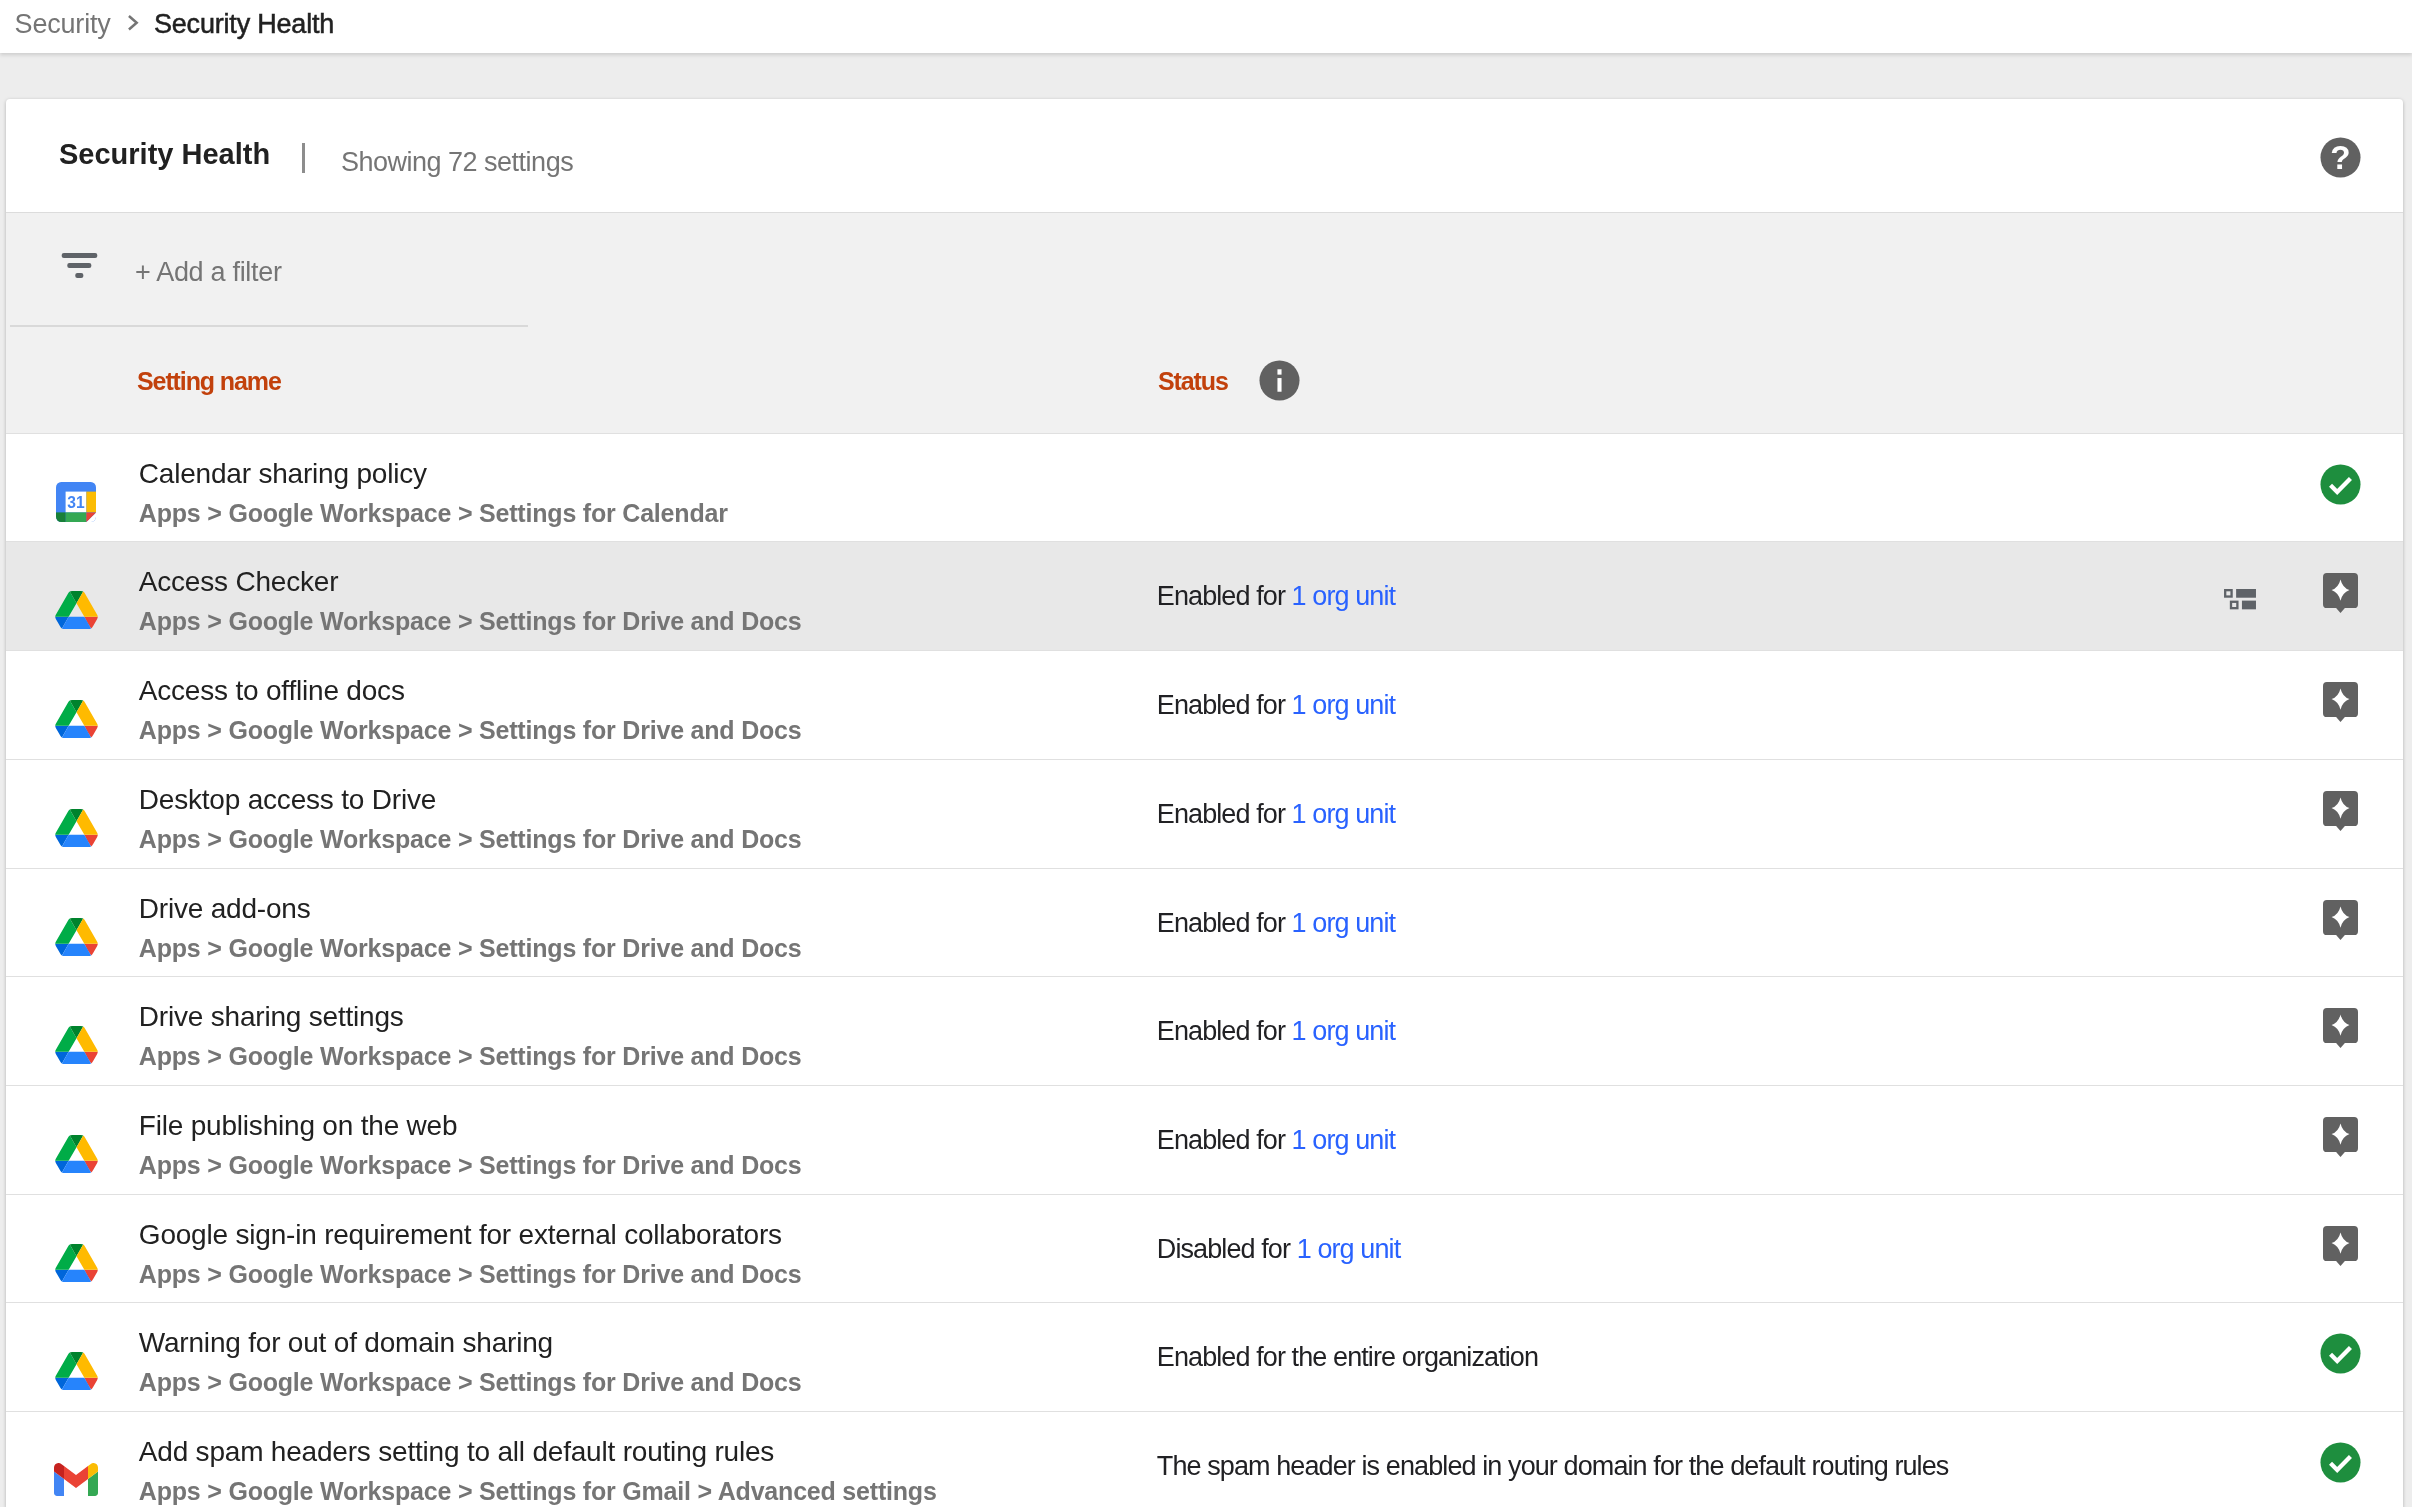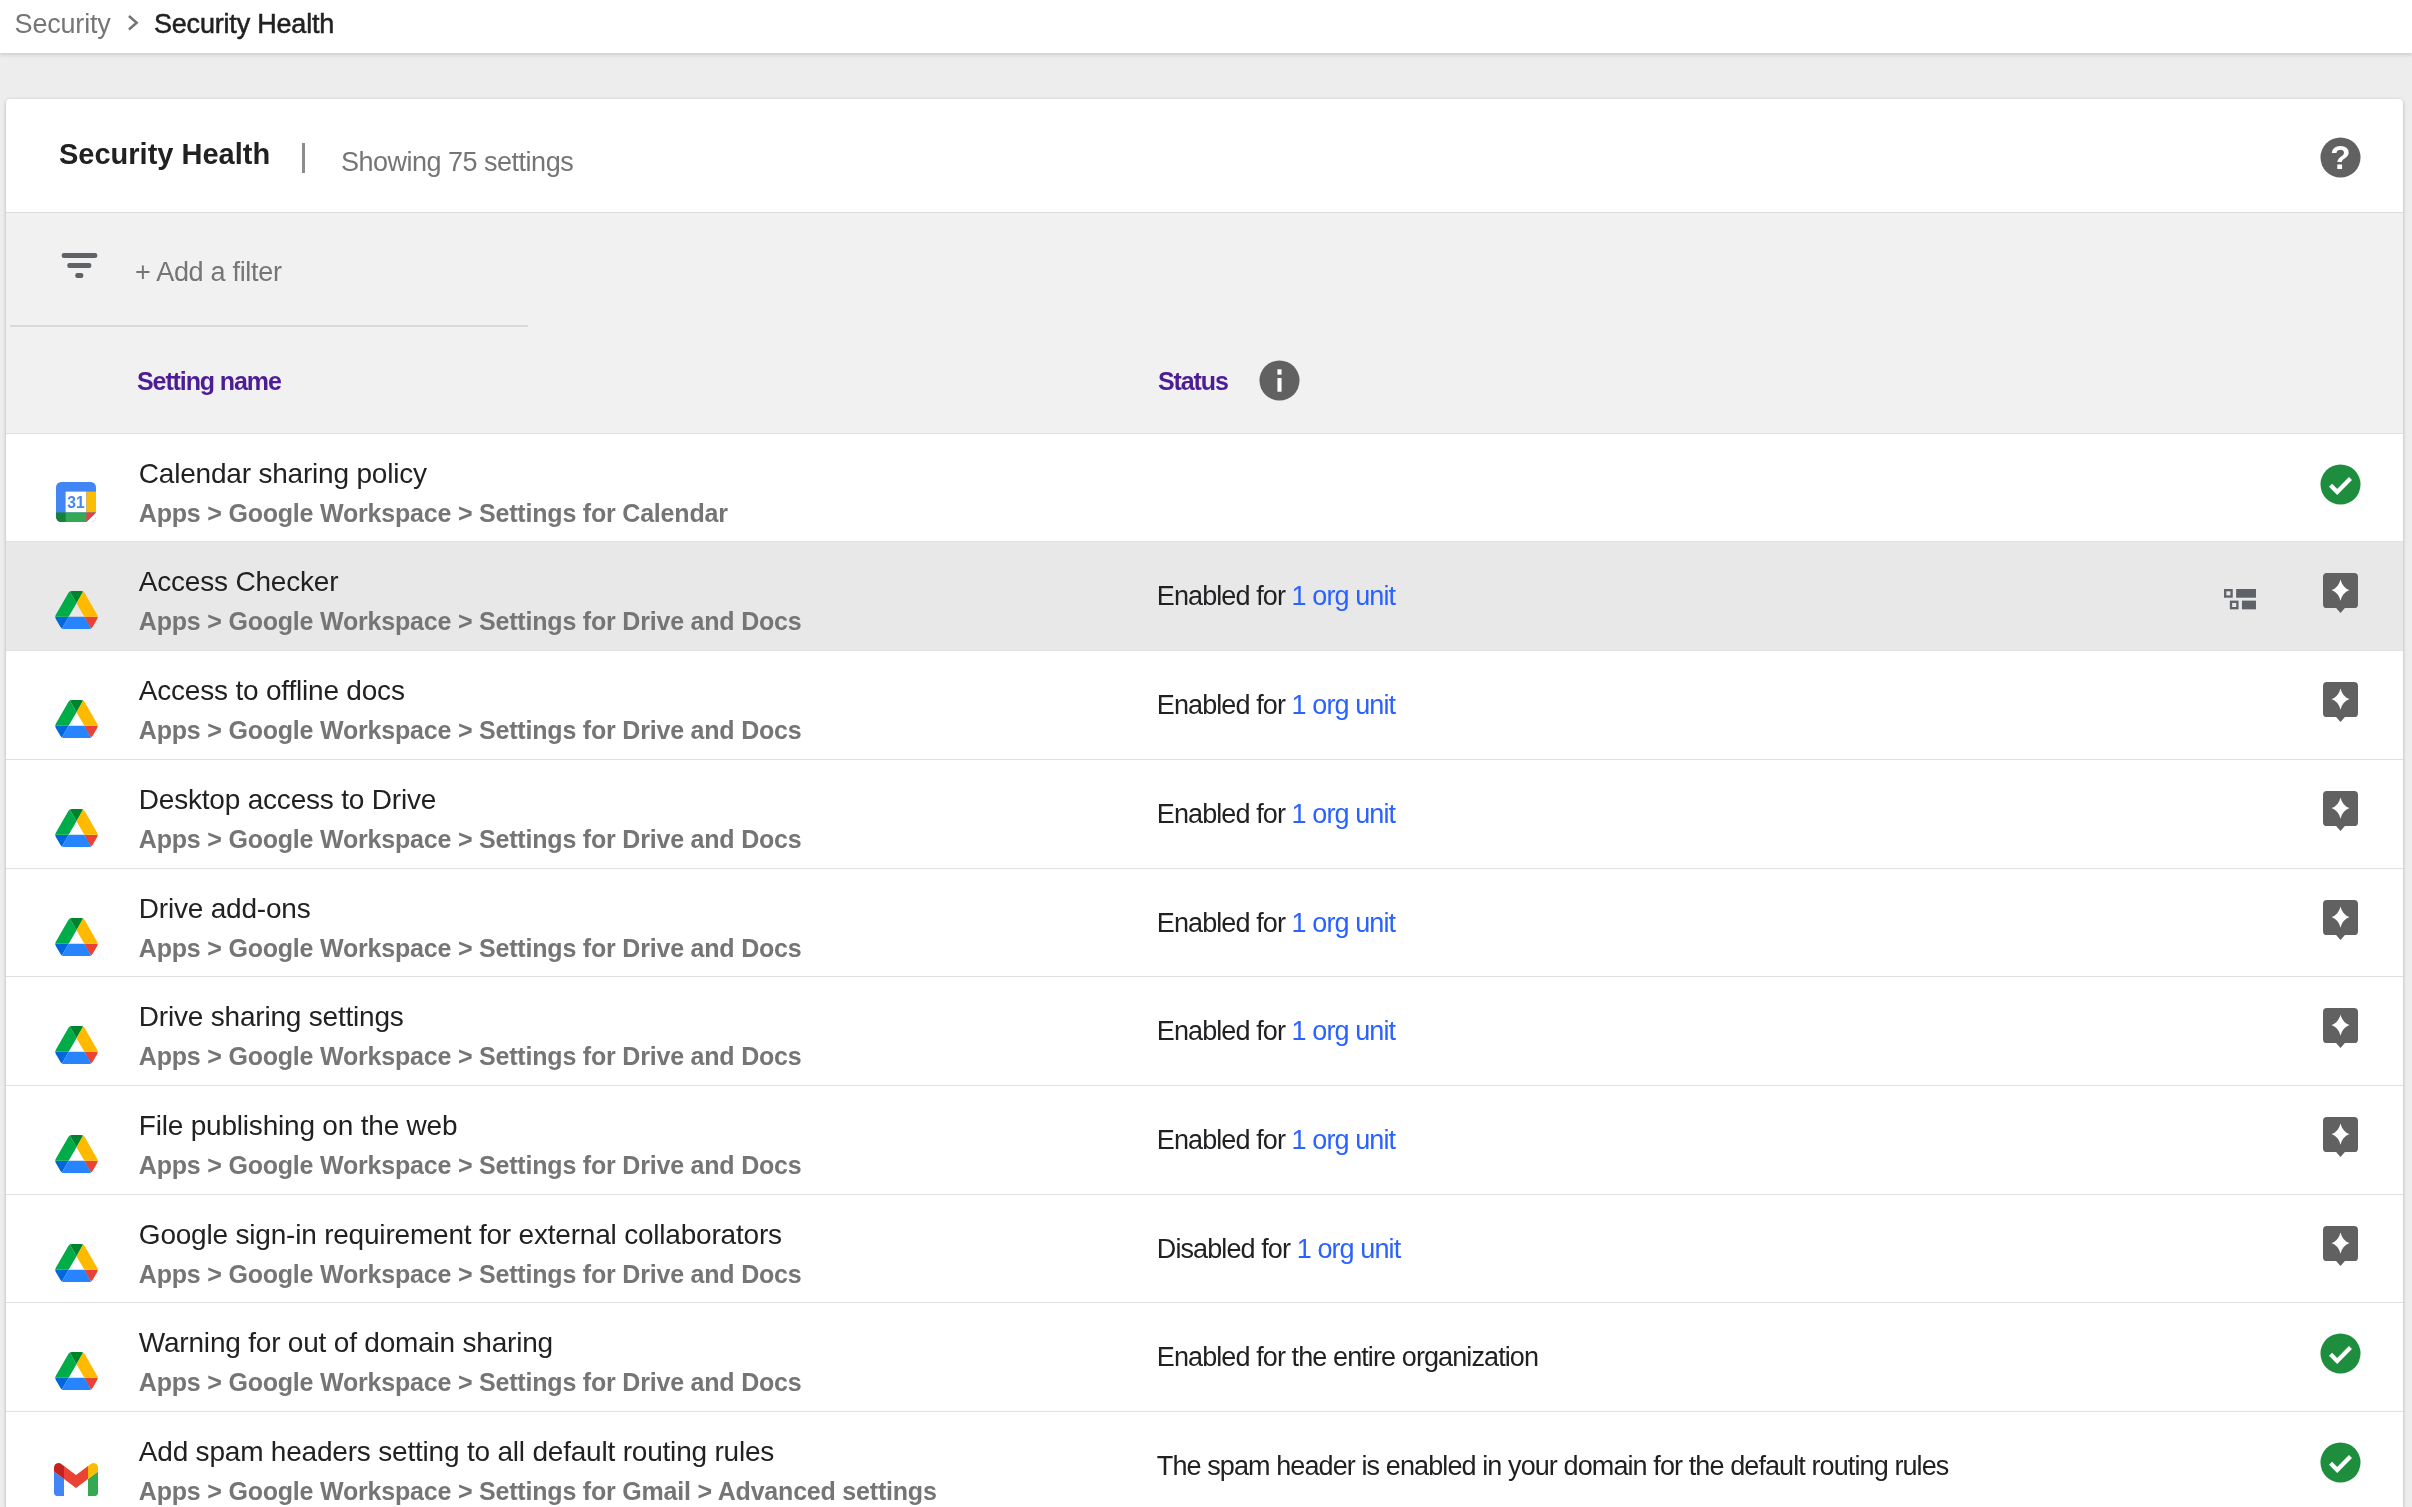--- a/index.html
+++ b/index.html
@@ -10,21 +10,21 @@
     box-shadow:0 1.9px 3.9px rgba(0,0,0,0.14); }
   .crumb { position:absolute; top:8.7px; font-size:27px; letter-spacing:-0.2px; }
   #card { position:absolute; left:5.8px; top:99px; width:2397px; height:1409px; background:#fff;
     border-radius:3.9px 3.9px 0 0; box-shadow:0 1px 3.9px rgba(0,0,0,0.25); }
   #band { position:absolute; left:5.8px; top:212px; width:2397px; height:221px; background:#f1f1f1; border-top:1px solid #dcdcdc; }
   #filterline { position:absolute; left:9.7px; top:325px; width:518px; height:1.9px; background:#d9d9d9; }
   #title { position:absolute; left:59px; top:138px; font-size:29px; font-weight:bold; color:#212121; letter-spacing:0; }
   #pipe { position:absolute; left:302px; top:143px; width:2.9px; height:30px; background:#8d8d8d; }
   #showing { position:absolute; left:341px; top:147px; font-size:27px; color:#757575; letter-spacing:-0.5px; }
   #addfilter { position:absolute; left:135px; top:257px; font-size:27px; color:#757575; letter-spacing:-0.3px; }
-  .hlabel { position:absolute; top:367px; font-size:25px; font-weight:bold; color:#4c1d95; letter-spacing:-1.1px; }
+  .hlabel { position:absolute; top:367px; font-size:25px; font-weight:bold; color:#c2410c; letter-spacing:-1.1px; }
   .row { position:absolute; left:5.8px; width:2397px; height:109px; background:#fff; border-top:1px solid #e0e0e0; }
   .row.hl { background:#e8e8e8; }
   .rtitle { position:absolute; left:133px; top:25px; font-size:28px; line-height:29px; color:#212121; letter-spacing:-0.2px; }
   .rsub { position:absolute; left:133px; top:66px; font-size:25px; line-height:26px; color:#757575; letter-spacing:-0.2px;font-weight:bold; }
   .rstatus { position:absolute; left:1151px; top:0; height:100%; display:flex; align-items:center;
     font-size:27px; color:#212124; letter-spacing:-0.9px; }
   .rstatus .lnk { color:#2962ff; white-space:pre; }
   .icocell { position:absolute; left:48px; top:16px; width:45px; height:103px; display:flex; align-items:center; justify-content:center; }
   .mainico { position:absolute; left:2314px; }
   .orgico { position:absolute; left:2218px; top:47px; }
@@ -38,21 +38,21 @@
     <path d="M2 2 L10 9 L2 16" fill="none" stroke="#757575" stroke-width="2.6"></path>
   </svg>
   <span class="crumb" style="left:154px; color:#212121; -webkit-text-stroke:0.5px #212121;">Security Health</span>
 </div>
 
 <div id="card"></div>
 <div id="band"></div>
 <div id="filterline"></div>
 <div id="title">Security Health</div>
 <div id="pipe"></div>
-<div id="showing">Showing 75 settings</div>
+<div id="showing">Showing 72 settings</div>
 <div id="addfilter">+ Add a filter</div>
 
 <svg class="abs" style="left:2320px; top:137px;" width="41" height="41" viewBox="0 0 42 42">
   <circle cx="21" cy="21" r="20.5" fill="#616161"></circle>
   <text x="21" y="33" font-size="34" font-weight="bold" fill="#fff" text-anchor="middle" font-family="Liberation Sans">?</text>
 </svg>
 
 <svg class="abs" style="left:61px; top:253px;" width="37" height="25" viewBox="0 0 38 26">
   <rect x="0.5" y="0" width="37" height="5.3" rx="2.2" fill="#5f6368"></rect>
   <rect x="6.3" y="10.4" width="25" height="5.3" rx="2.2" fill="#5f6368"></rect>

